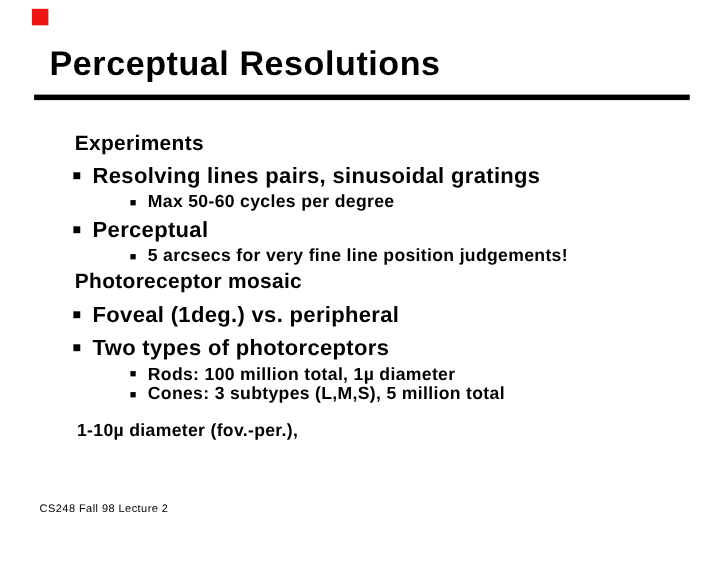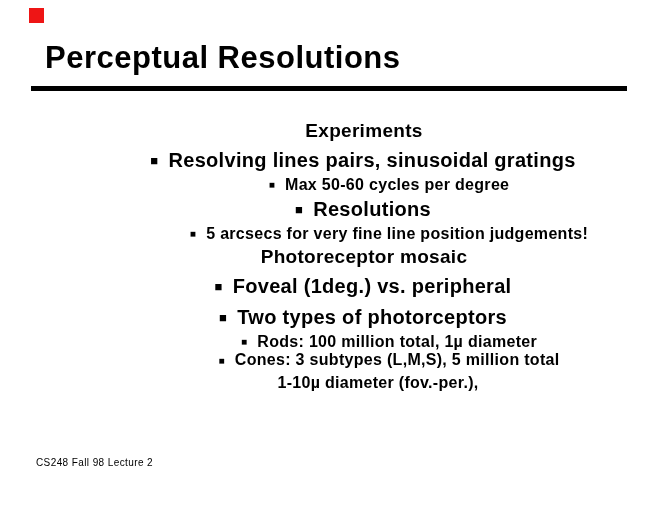--- a/index.html
+++ b/index.html
@@ -12,21 +12,20 @@
     height: 510px;
     font-family: "Liberation Sans", sans-serif;
     color: #000000;
   }
   .slide {
     position: relative;
     width: 660px;
     height: 510px;
     background: #ffffff;
     overflow: hidden;
-    text-align: center;
   }
   .corner-mark {
     position: absolute;
     left: 29px;
     top: 8px;
     width: 15px;
     height: 15px;
   }
   .title {
     position: absolute;
@@ -52,21 +51,21 @@
     top: 117px;
     width: 660px;
   }
   .row {
     font-weight: bold;
     white-space: nowrap;
   }
   .lvl0 { padding-left: 68px;  font-size: 19px; line-height: 28px; letter-spacing: 0.3px; }
   .lvl1 { padding-left: 66px; font-size: 20px; line-height: 30px; letter-spacing: 0.3px; }
   .lvl2 { padding-left: 118px; font-size: 16px; line-height: 18px; letter-spacing: 0.3px; }
-  .lvl3 { padding-left: 96px; font-size: 16px; line-height: 25px; letter-spacing: 0.3px; }
+  .lvl3 { padding-left: 70px; font-size: 16px; line-height: 25px; letter-spacing: 0.3px; margin-top: 10px; }
   .bullet {
     display: inline-block;
     vertical-align: 8%;
   }
   .lvl1 .bullet { font-size: 13px; margin-right: 10px; }
   .lvl2 .bullet { font-size: 10px; margin-right: 10px; }
   .footer-left {
     position: absolute;
     left: 36px;
     top: 457px;
@@ -85,21 +84,21 @@
 <body>
 
 <div class="slide">
   <div class="corner-mark" id="corner-mark" style="background: rgb(238, 21, 21);"></div>
   <h1 class="title">Perceptual Resolutions</h1>
   <div class="rule"></div>
   <div class="content" id="content">
       <div class="row lvl0"><span>Experiments</span></div>
       <div class="row lvl1"><span class="bullet">■</span><span>Resolving lines pairs, sinusoidal gratings</span></div>
       <div class="row lvl2"><span class="bullet">■</span><span>Max 50-60 cycles per degree</span></div>
-      <div class="row lvl1"><span class="bullet">■</span><span>Resolutions</span></div>
+      <div class="row lvl1"><span class="bullet">■</span><span>Perceptual</span></div>
       <div class="row lvl2"><span class="bullet">■</span><span>5 arcsecs for very fine line position judgements!</span></div>
       <div class="row lvl0"><span>Photoreceptor mosaic</span></div>
       <div class="row lvl1"><span class="bullet">■</span><span>Foveal (1deg.) vs. peripheral</span></div>
       <div class="row lvl1"><span class="bullet">■</span><span>Two types of photorceptors</span></div>
       <div class="row lvl2"><span class="bullet">■</span><span>Rods: 100 million total, 1µ diameter</span></div>
       <div class="row lvl2"><span class="bullet">■</span><span>Cones: 3 subtypes (L,M,S), 5 million total</span></div>
       <div class="row lvl3"><span>1-10µ diameter (fov.-per.),</span></div>
     </div>
   <div class="footer-left">CS248 Fall 98 Lecture 2</div>
 </div>

